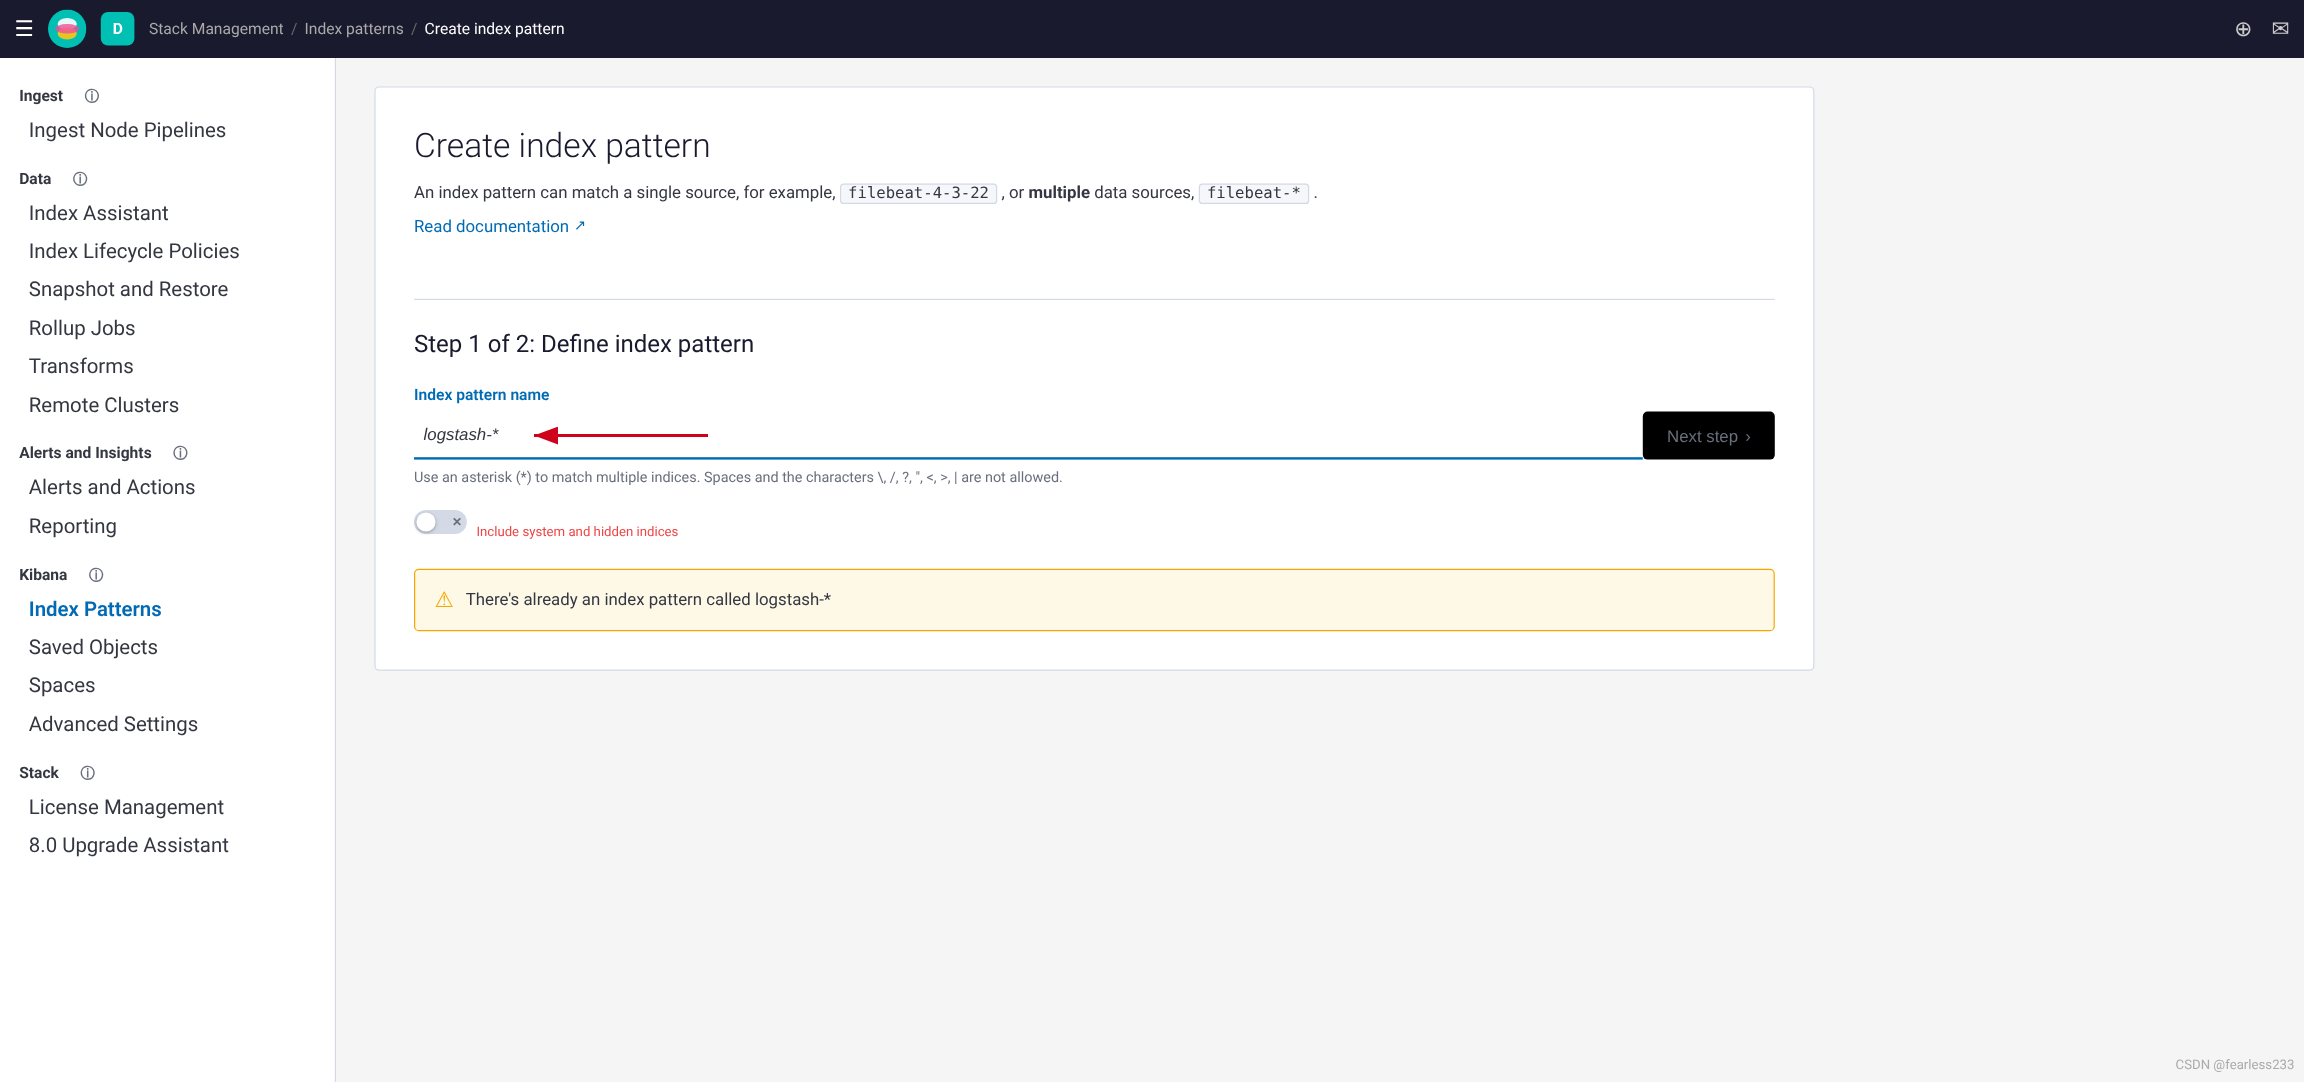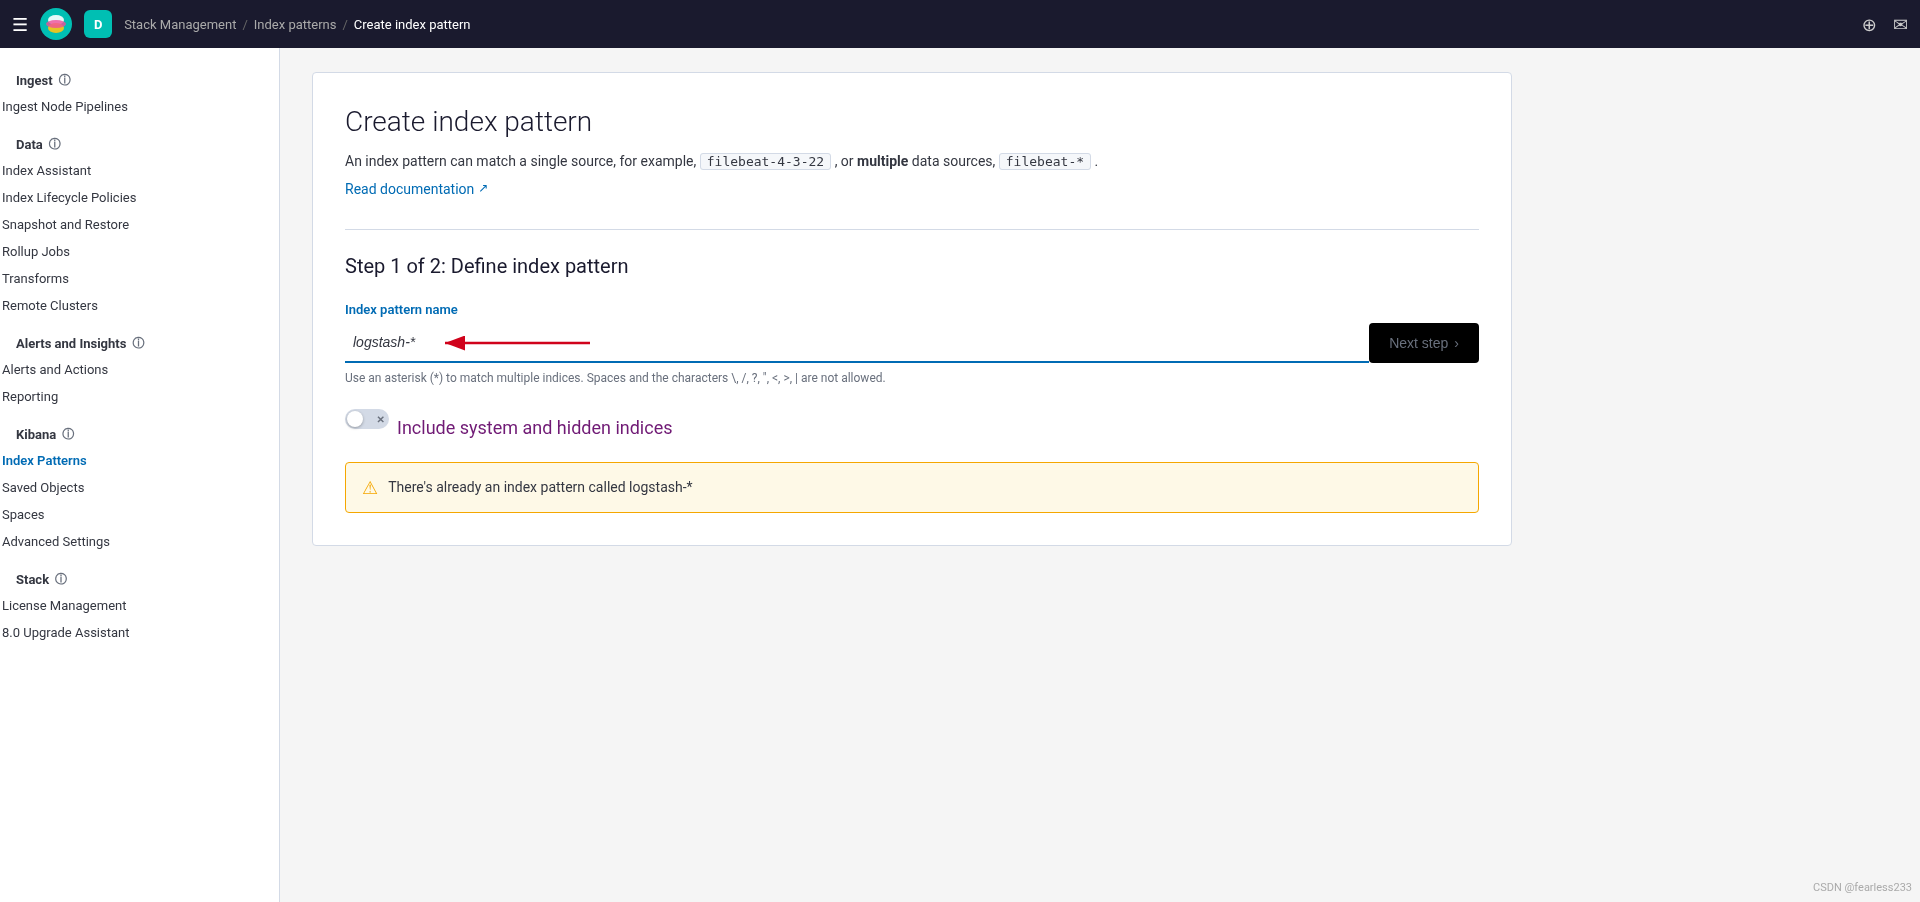--- a/index.html
+++ b/index.html
@@ -38,29 +38,29 @@
     .sidebar {
       width: 280px;
       min-width: 280px;
       background: #fff;
       border-right: 1px solid #d3dae6;
       padding: 16px 0;
       overflow-y: auto;
     }
     .sidebar-section { margin-bottom: 8px; }
     .sidebar-section-title {
-      display: flex; align-items: center; gap: 6px;
+      display: flex; align-items: center; gap: 18px;
       padding: 8px 16px 4px;
       font-weight: 700; font-size: 13px; color: #343741;
     }
     .sidebar-section-title .help-icon { color: #69707d; font-size: 12px; }
     .sidebar-item {
-      padding: 6px 2px;
+      padding: 6px 24px;
       cursor: pointer;
-      font-size: 13px;
+      font-size: 17px;
       color: #343741;
       text-decoration: none;
       display: block;
     }
     .sidebar-item.active { color: #006bb4; font-weight: 600; }
 
     
     .main-content {
       flex: 1;
       padding: 24px 32px;
@@ -83,21 +83,21 @@
       border: 1px solid #d3dae6;
       border-radius: 3px;
       padding: 0 6px;
       font-family: monospace;
       font-size: 13px;
     }
     .description strong { font-weight: 700; }
 
     .doc-link { color: #006bb4; text-decoration: none; display: inline-flex; align-items: flex-start; gap: 4px; font-size: 14px; margin-bottom: 32px; }
 
-    .step-title { font-size: 20px; font-weight: 400; color: #1a1a2e; margin-bottom: 24px; border-top: 1px solid #d3dae6; padding-top: 24px; }
+    .step-title { font-size: 20px; font-weight: 400; color: #1a1a2e; margin-bottom: 24px; border-top: 1px solid #d3dae6; padding-top: 24px; margin-top: 20px; }
 
     .field-label { font-size: 13px; font-weight: 600; color: #006bb4; margin-bottom: 6px; }
     .text-input {
       flex: 1;
       height: 40px;
       border: none;
       border-bottom: 2px solid #006bb4;
       outline: none;
       font-size: 14px;
       padding: 0 8px;
@@ -127,21 +127,21 @@
       display: flex; align-items: center; padding: 2px;
       cursor: pointer; position: relative;
     }
     .toggle-thumb {
       width: 16px; height: 16px; background: #fff; border-radius: 50%;
       box-shadow: 0 1px 3px rgba(0,0,0,0.3);
     }
     .toggle-x {
       position: absolute; right: 4px; font-size: 10px; color: #69707d; font-weight: bold;
     }
-    .toggle-label { font-size: 18px; color: #701a75; margin-top: 16px; }
+    .toggle-label { font-size: 11px; color: #ef4444; margin-top: 16px; }
 
     .warning-banner {
       background: #fef9e7;
       border: 1px solid #f5a700;
       border-radius: 4px;
       padding: 14px 16px;
       display: flex;
       align-items: center;
       gap: 10px;
       font-size: 14px;

